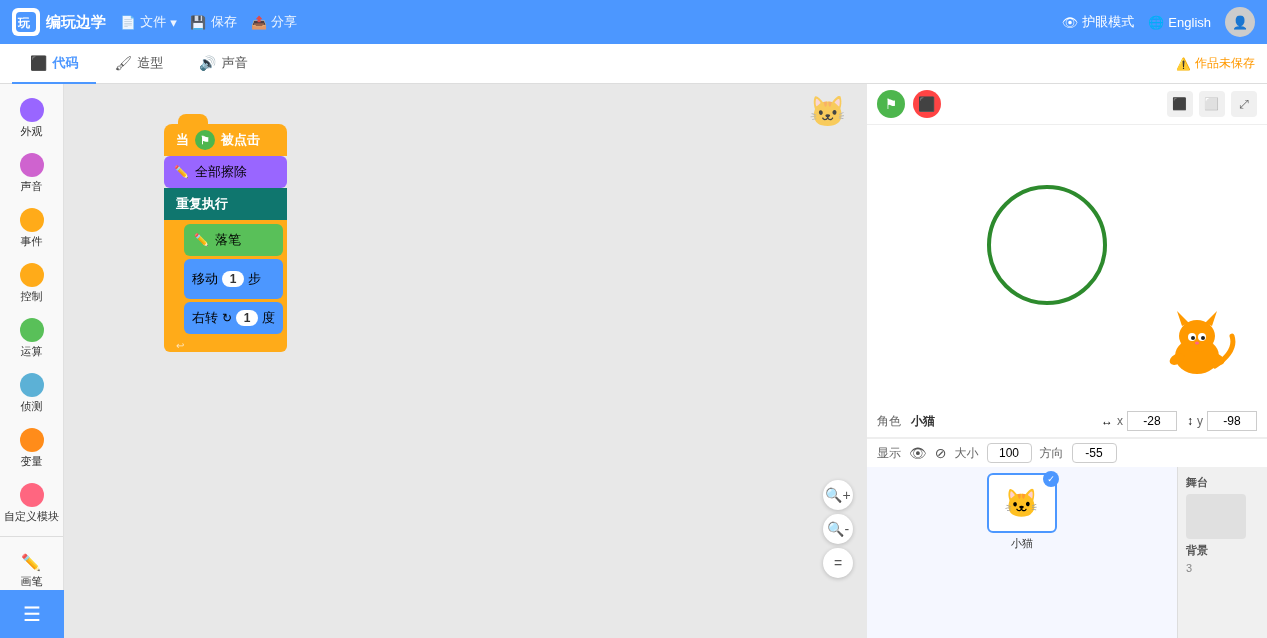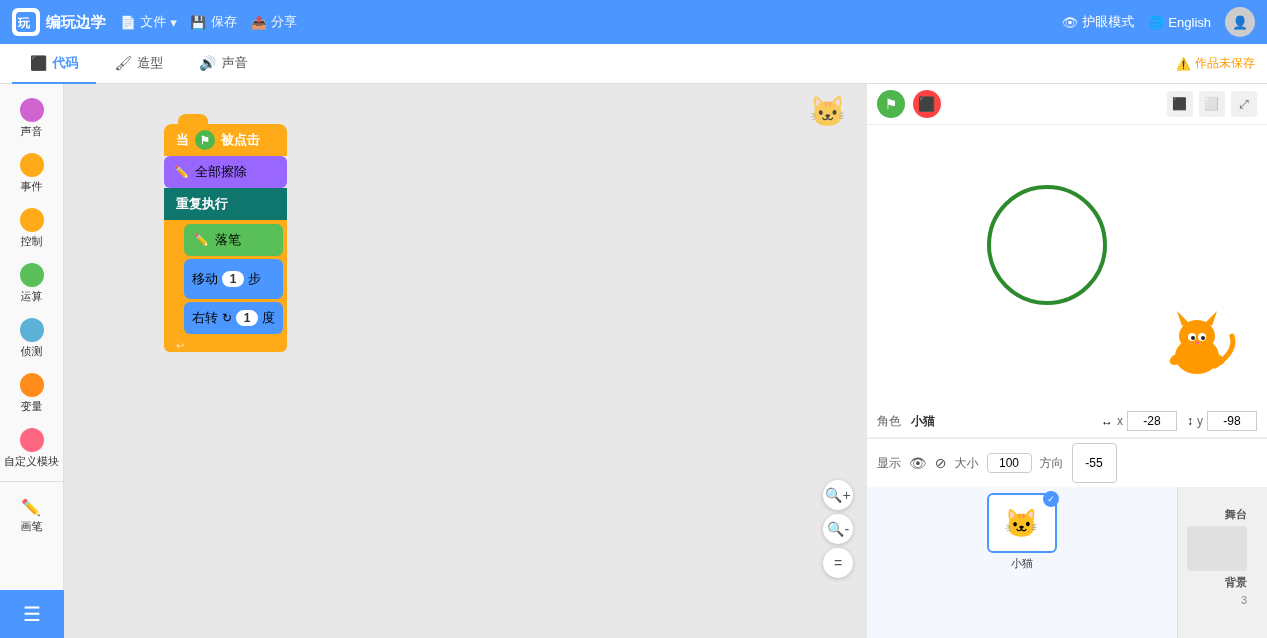--- a/index.html
+++ b/index.html
@@ -141,21 +141,21 @@
       border-bottom: 1px solid #eee; font-size: 12px; background: white;
     }
     .info-label { color: #666; }
     .info-name { font-weight: bold; color: #333; }
     .info-field { display: flex; align-items: center; gap: 4px; }
     .info-input { border: 1px solid #ccc; border-radius: 0; padding: 2px 6px; width: 50px; font-size: 12px; text-align: center; }
 
     
     #sprites-panel { display: flex; flex: 1; }
     #sprites-list { flex: 1; background: #f5f7ff; padding: 6px; display: flex; flex-direction: column; gap: 4px; overflow-y: auto; }
-    #stage-mini { width: 90px; background: #f0f0f0; border-left: 1px solid #ddd; display: flex; flex-direction: column; align-items: flex-end; padding: 20px; gap: 4px; }
+    #stage-mini { width: 90px; background: #f0f0f0; border-left: 1px solid #ddd; display: flex; flex-direction: column; align-items: flex-start; padding: 8px; gap: 4px; }
 
     .sprite-thumb {
       display: flex; flex-direction: column; align-items: center; gap: 3px; cursor: pointer;
     }
     .sprite-img {
       width: 70px; height: 60px; border: 2px solid #4c97ff; border-radius: 6px;
       background: white; display: flex; align-items: center; justify-content: center;
       font-size: 28px; position: relative;
     }
     .sprite-img-badge {
@@ -170,21 +170,21 @@
 
     
     #display-row {
       display: flex; align-items: center; padding: 4px 10px; gap: 8px;
       border-top: 1px solid #eee; font-size: 12px; background: white;
     }
     .eye-icon { cursor: pointer; color: #555; font-size: 14px; }
     .size-label { color: #666; }
     .size-input { border: 1px solid #ccc; border-radius: 4px; padding: 2px 6px; width: 45px; font-size: 12px; text-align: center; }
     .dir-label { color: #666; }
-    .dir-input { border: 1px solid #ccc; border-radius: 4px; padding: 12px 6px; width: 45px; font-size: 12px; text-align: center; }
+    .dir-input { border: 1px solid #ccc; border-radius: 4px; padding: 2px 6px; width: 45px; font-size: 12px; text-align: center; }
 
     
     #bottombar {
       position: fixed; bottom: 0; left: 0; width: 64px; height: 48px;
       background: #4c97ff; display: flex; align-items: center; justify-content: center;
       cursor: pointer;
     }
     .add-ext-icon { color: white; font-size: 20px; }
   </style>
 </head>
@@ -248,20 +248,24 @@
   <div class="unsaved-notice">
     <span>⚠️</span>
     <span>作品未保存</span>
   </div>
 </div>
 
 <div id="main">
 
   <div id="sidebar">
     <div class="sidebar-item">
+      <div class="sidebar-dot" style="background:#9966ff;"></div>
+      <span class="sidebar-label">外观</span>
+    </div>
+    <div class="sidebar-item">
       <div class="sidebar-dot" style="background:#cf63cf;"></div>
       <span class="sidebar-label">声音</span>
     </div>
     <div class="sidebar-item">
       <div class="sidebar-dot" style="background:#ffab19;"></div>
       <span class="sidebar-label">事件</span>
     </div>
     <div class="sidebar-item">
       <div class="sidebar-dot" style="background:#ffab19;"></div>
       <span class="sidebar-label">控制</span>

